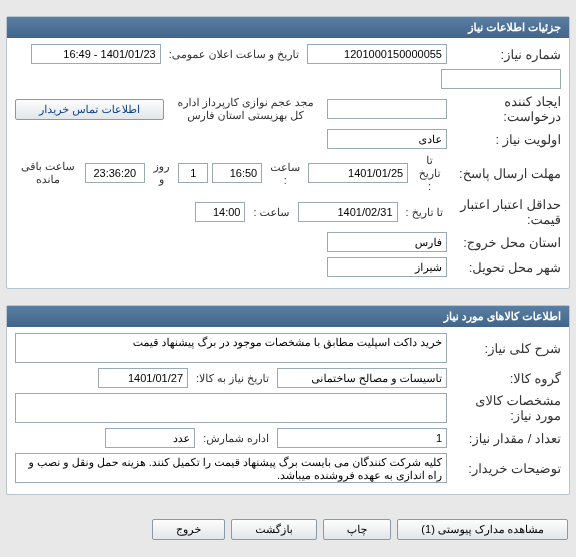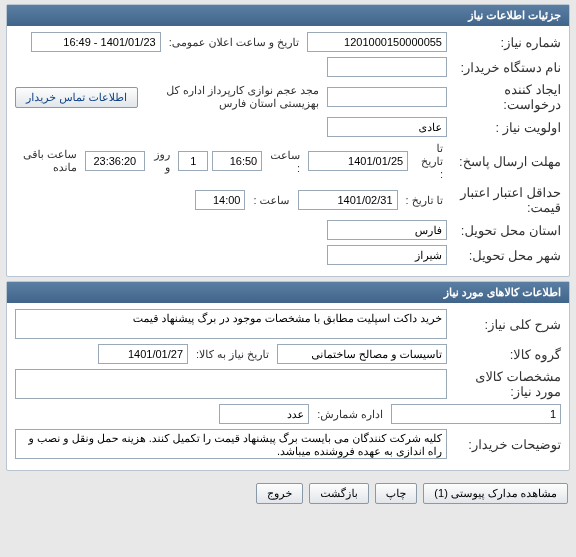--- a/index.html
+++ b/index.html
@@ -6,21 +6,21 @@
 html, body { width: 576px; height: 557px; overflow: hidden; }
 body {
   font-family: Tahoma, Arial, sans-serif;
   font-size: 11px;
   background: #e8e8e8;
   color: #222;
 }
 .panel {
   background: #fff;
   border: 1px solid #b9c5d1;
-  margin: 4px 6px;
+  margin: 16px 6px;
   border-radius: 2px;
 }
 .panel-header {
   background: linear-gradient(#5b7ea3, #41658a);
   color: #fff;
   padding: 4px 8px;
   font-size: 11px;
   font-weight: bold;
 }
 .panel-body { padding: 6px 8px; }
@@ -30,35 +30,35 @@
   margin-bottom: 5px;
   gap: 4px;
 }
 .lbl {
   width: 110px;
   text-align: right;
   color: #333;
   font-size: 13px;
   flex-shrink: 0;
 }
-.lbl-sm { width: auto; padding: 0 4px; color:#333; }
+.lbl-sm { width: auto; padding: 0 4px; color:#333;text-align:center; }
 input[type=text], textarea, .tf {
   border: 1px solid #9aa9b8;
   background: #fff;
   padding: 2px 4px;
   font-family: inherit;
   font-size: 11px;
   height: 20px;
 }
 textarea { height: auto; resize: none; }
 .btn {
   background: linear-gradient(#fdfdfd, #e2e6ea);
   border: 1px solid #8a99a8;
   border-radius: 2px;
-  padding: 3px 10px;
+  padding: 3px 23px;
   font-family: inherit;
   font-size: 11px;
   cursor: pointer;
 }
 .btn-blue { color:#114488; }
 .yellow { background:#ffff80; }
 .footer {
   display:flex;
   gap:6px;
   padding:8px;
@@ -74,21 +74,20 @@
   <div class="panel-body">
 
     <div class="row">
       <span class="lbl">شماره نیاز:</span>
       <input type="text" class="tf" style="width: 140px;" value="1201000150000055">
       <span class="lbl-sm">تاریخ و ساعت اعلان عمومی:</span>
       <input type="text" class="tf" style="width: 130px;" value="1401/01/23 - 16:49">
     </div>
 
     <div class="row">
-      <span class="lbl">نام دستگاه خریدار:</span>
       <input type="text" class="tf" style="width: 120px;">
     </div>
 
     <div class="row">
       <span class="lbl">ایجاد کننده درخواست:</span>
       <input type="text" class="tf" style="width: 120px;">
       <span class="lbl-sm" style="flex:1">مجد عجم نوازی کارپرداز اداره کل بهزیستی استان فارس</span>
       <button class="btn btn-blue">اطلاعات تماس خریدار</button>
     </div>
 
@@ -111,21 +110,21 @@
 
     <div class="row">
       <span class="lbl">حداقل اعتبار اعتبار قیمت:</span>
       <span class="lbl-sm">تا تاریخ :</span>
       <input type="text" class="tf" style="width: 100px;" value="1401/02/31">
       <span class="lbl-sm">ساعت :</span>
       <input type="text" class="tf" style="width: 50px;" value="14:00">
     </div>
 
     <div class="row">
-      <span class="lbl">استان محل تحویل:</span>
+      <span class="lbl">استان محل خروج:</span>
       <input type="text" class="tf" style="width: 120px;" value="فارس">
     </div>
 
     <div class="row">
       <span class="lbl">شهر محل تحویل:</span>
       <input type="text" class="tf" style="width: 120px;" value="شیراز">
     </div>
 
   </div>
 </div>
@@ -145,20 +144,21 @@
       <span class="lbl-sm">تاریخ نیاز به کالا:</span>
       <input type="text" class="tf" style="width: 90px;" value="1401/01/27">
     </div>
 
     <div class="row">
       <span class="lbl">مشخصات کالای مورد نیاز:</span>
       <textarea rows="2" style="flex: 1 1 0%;"></textarea>
     </div>
 
     <div class="row">
+      <span class="lbl">تعداد / مقدار نیاز:</span>
       <input type="text" class="tf" style="width: 170px;" value="1">
       <span class="lbl-sm">اداره شمارش:</span>
       <input type="text" class="tf" style="width: 90px;" value="عدد">
     </div>
 
     <div class="row">
       <span class="lbl">توضیحات خریدار:</span>
       <textarea rows="2" style="flex: 1 1 0%;">کلیه شرکت کنندگان می بایست برگ پیشنهاد قیمت را تکمیل کنند. هزینه حمل ونقل و نصب و راه اندازی به عهده فروشنده میباشد.</textarea>
     </div>
 

